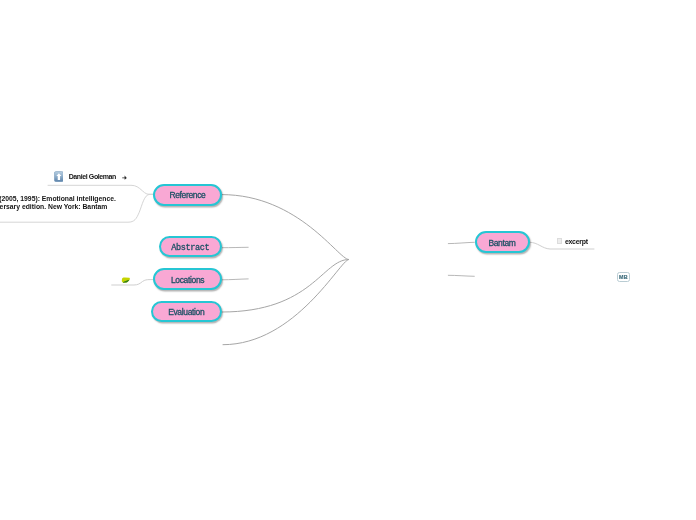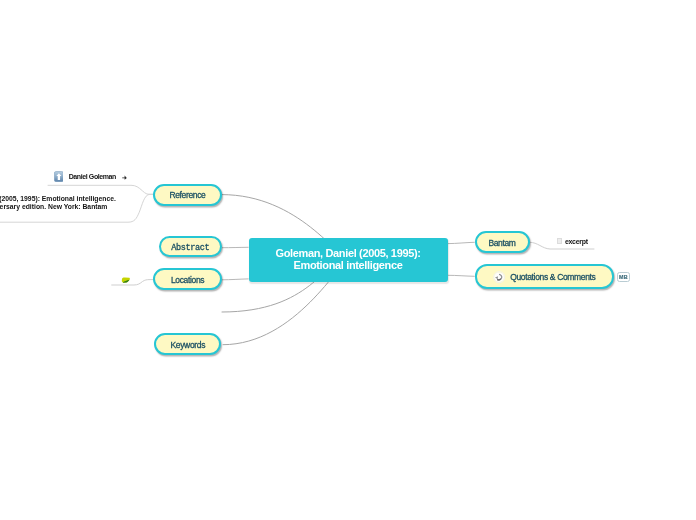--- a/index.html
+++ b/index.html
@@ -2,21 +2,21 @@
 <html><head>
 <meta charset="utf-8">
 <title>Mindmap</title>
 <style>
   html,body{margin:0;padding:0;background:#ffffff;}
   body{width:696px;height:520px;overflow:hidden;font-family:"Liberation Sans",sans-serif;}
   #canvas{position:relative;width:696px;height:520px;background:#fff;overflow:hidden;}
   svg.edges{position:absolute;left:0;top:0;width:696px;height:520px;overflow:visible;}
 
   .bubble{position:absolute;box-sizing:border-box;
-          border:2px solid #26c6d4;background:#fef9c3;border-radius:12px;
+          border:2px solid #26c6d4;background:#f9a8d4;border-radius:12px;
           display:flex;align-items:center;justify-content:center;
           box-shadow:1px 1.4px 1.4px rgba(0,0,0,0.30);}
   .bubble .lbl{color:#1d5165;font-size:8.5px;letter-spacing:-0.35px;white-space:nowrap;
                -webkit-text-stroke:0.3px #1d5165;will-change:opacity;position:relative;top:0.8px;}
 
   .center{position:absolute;box-sizing:border-box;background:#26c6d4;border-radius:3px;
           color:#ffffff;display:flex;flex-direction:column;align-items:center;justify-content:center;
           text-align:center;font-size:11px;font-weight:bold;letter-spacing:-0.35px;line-height:12.5px;will-change:opacity;
           box-shadow:0.8px 1.2px 1.2px rgba(0,0,0,0.10);}
 
@@ -43,52 +43,36 @@
       <path stroke="#b8b8b8" d="M222.4,279.8 C230,279.8 240,279.1 248.2,278.9"></path>
       <path d="M222,312 C312,312 322.5,259.5 348.5,259.5"></path>
       <path d="M223,344.7 C296,344.7 340.5,259.5 348.5,259.5"></path>
       <path stroke="#b8b8b8" d="M448.3,243.6 C456,243.6 466,242.5 474.3,242.3"></path>
       <path stroke="#b8b8b8" d="M448.3,275.3 C456,275.3 466,276.1 474.3,276.3"></path>
       <path stroke="#cfcfcf" d="M529.8,242.3 C538,242.3 542,248.6 550,249 L594,249"></path>
       <path stroke="#cfcfcf" d="M111.7,285 L134,285 C138,285 140,283.5 142.5,281.5 C145,279.9 146.5,279.6 150,279.6 L153,279.6"></path>
     </g>
   </svg>
 
-  <div class="center" style="left:248.5px;top:237.5px;width:199px;height:44px;">
-    <div style="margin-top:-1px;">Goleman, Daniel (2005, 1995):</div>
-    <div style="margin-top:0px;">Emotional intelligence</div>
-  </div>
 
   <div class="bubble" style="left:152.7px;top:183.6px;width:69.5px;height:22px;">
     <span class="lbl">Reference</span>
   </div>
   <div class="bubble" style="left:158.6px;top:236.2px;width:63.4px;height:21.3px;font-family:Liberation Mono, monospace;">
     <span class="lbl">Abstract</span>
   </div>
   <div class="bubble" style="left:153.3px;top:268.3px;width:68.5px;height:21.5px;">
     <span class="lbl">Locations</span>
   </div>
-  <div class="bubble" style="left:154.1px;top:333px;width:67.4px;height:21.8px;">
-    <span class="lbl">Keywords</span>
+  <div class="bubble" style="left:151px;top:300.5px;width:70.5px;height:21.5px;">
+    <span class="lbl">Evaluation</span>
   </div>
 
   <div class="bubble" style="left:474.5px;top:231px;width:55px;height:21.8px;">
     <span class="lbl">Bantam</span>
-  </div>
-  <div class="bubble" style="left:474.8px;top:264px;width:139.7px;height:24.5px;padding-left:33.4px;justify-content:flex-start;">
-    <span class="qicon" style="position:absolute;left:16.6px;top:3.8px;width:12.4px;height:12.4px;">
-      <svg viewBox="0 0 124 124" width="12.4" height="12.4">
-        <circle cx="62" cy="62" r="56" fill="none" stroke="#f0f0f0" stroke-width="9"></circle>
-        <circle cx="62" cy="62" r="48" fill="#fdfdfd"></circle>
-        <path d="M60,34 A28,28 0 1 1 42,84" fill="none" stroke="#949494" stroke-width="13" stroke-linecap="butt"></path>
-        <path d="M20,64 L50,52 L47,82 Z" fill="#949494"></path>
-        <path d="M78,76 A28,28 0 0 1 42,84" fill="none" stroke="#6e6e6e" stroke-width="13" stroke-linecap="butt"></path>
-      </svg>
-    </span>
-    <span class="lbl">Quotations &amp; Comments</span>
   </div>
 
   <div class="badge" style="left:616.7px;top:271.7px;width:13.3px;height:9.9px;">
     <span>MB</span>
   </div>
 
   <div class="leaf" style="left:53.5px;top:170.5px;height:11.4px;letter-spacing:-0.4px;">
     <span style="width:9.8px;height:11.2px;display:inline-block;margin-right:5.4px;">
       <svg viewBox="0 0 100 114" width="9.8" height="11.2">
         <defs>

